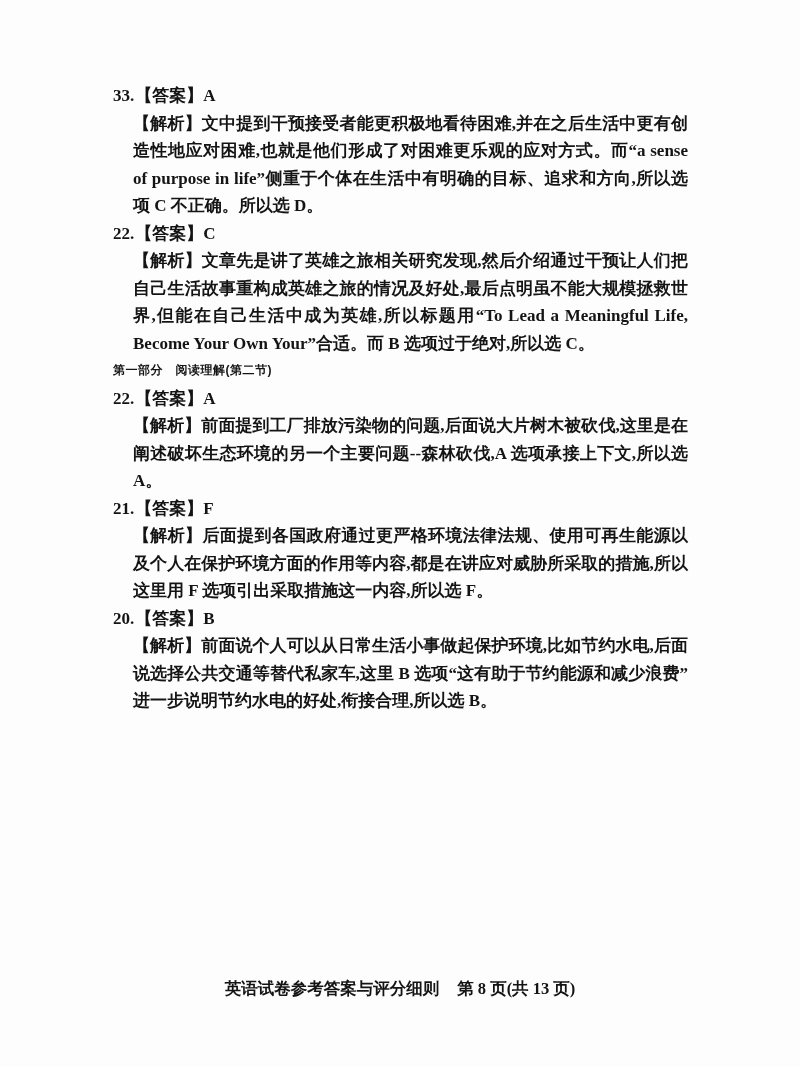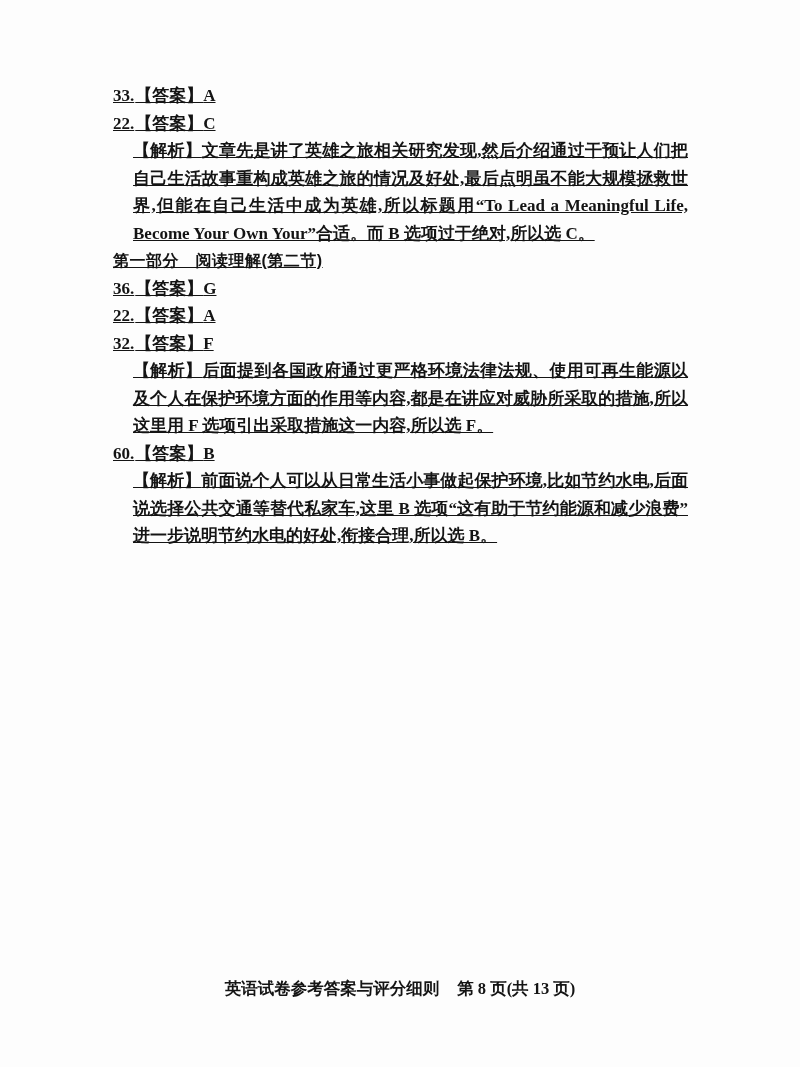--- a/index.html
+++ b/index.html
@@ -16,38 +16,37 @@
     overflow: hidden;
     font-family: "Liberation Serif", "DejaVu Serif", serif;
     color: #141414;
   }
   .content {
     box-sizing: border-box;
     padding: 82px 112px 0 113px;
     font-size: 17px;
     line-height: 27.5px;
     font-weight: 700;
-    text-decoration: underline;
   }
   .content p { margin: 0; }
   .ans-line {
     text-align: left;
     white-space: nowrap;
   }
   .analysis {
     margin-left: 20px !important;
     text-align: justify;
     text-justify: inter-character;
   }
   .num { padding-right: 1px; }
   .section-heading {
     margin: 18px 0 0 0;
     font-family: "Liberation Sans", "DejaVu Sans", sans-serif;
     font-weight: 800;
-    font-size: 16px;
+    font-size: 12px;
     letter-spacing: 0.5px;
   }
   .footer {
     position: absolute;
     left: 0;
     top: 976px;
     width: 100%;
     text-align: center;
     font-size: 16.5px;
     font-weight: 700;
@@ -60,45 +59,46 @@
 <body>
 
 <div class="page">
   <main class="content">
 
     <section>
       <p class="ans-line"><span class="num">33.</span><span>【答案】</span><span>A</span></p>
     </section>
 
     <section>
+      <p class="analysis"><span>【解析】</span><span>文中提到干预接受者能更积极地看待困难,并在之后生活中更有创造性地应对困难,也就是他们形成了对困难更乐观的应对方式。而“a sense of purpose in life”侧重于个体在生活中有明确的目标、追求和方向,所以选项 C 不正确。所以选 D。</span></p>
     </section>
 
     <section>
       <p class="ans-line"><span class="num">22.</span><span>【答案】</span><span>C</span></p>
       <p class="analysis"><span>【解析】</span><span>文章先是讲了英雄之旅相关研究发现,然后介绍通过干预让人们把自己生活故事重构成英雄之旅的情况及好处,最后点明虽不能大规模拯救世界,但能在自己生活中成为英雄,所以标题用“To Lead a Meaningful Life, Become Your Own Your”合适。而 B 选项过于绝对,所以选 C。</span></p>
     </section>
 
     <p class="section-heading">第一部分　阅读理解(第二节)</p>
 
     <section>
-      <p class="ans-line"><span class="num">36.</span><span>【答案】</span><span>G</span></p>
     </section>
 
     <section>
       <p class="ans-line"><span class="num">22.</span><span>【答案】</span><span>A</span></p>
+      <p class="analysis"><span>【解析】</span><span>前面提到工厂排放污染物的问题,后面说大片树木被砍伐,这里是在阐述破坏生态环境的另一个主要问题--森林砍伐,A 选项承接上下文,所以选 A。</span></p>
     </section>
 
     <section>
-      <p class="ans-line"><span class="num">32.</span><span>【答案】</span><span>F</span></p>
+      <p class="ans-line"><span class="num">21.</span><span>【答案】</span><span>F</span></p>
       <p class="analysis"><span>【解析】</span><span>后面提到各国政府通过更严格环境法律法规、使用可再生能源以及个人在保护环境方面的作用等内容,都是在讲应对威胁所采取的措施,所以这里用 F 选项引出采取措施这一内容,所以选 F。</span></p>
     </section>
 
 
     <section>
-      <p class="ans-line"><span class="num">60.</span><span>【答案】</span><span>B</span></p>
+      <p class="ans-line"><span class="num">20.</span><span>【答案】</span><span>B</span></p>
       <p class="analysis"><span>【解析】</span><span>前面说个人可以从日常生活小事做起保护环境,比如节约水电,后面说选择公共交通等替代私家车,这里 B 选项“这有助于节约能源和减少浪费”进一步说明节约水电的好处,衔接合理,所以选 B。</span></p>
     </section>
 
   </main>
 
   <footer class="footer">
     <span>英语试卷参考答案与评分细则</span><span class="foot-sep"></span><span>第 8 页(共 13 页)</span>
   </footer>
 </div>
 

